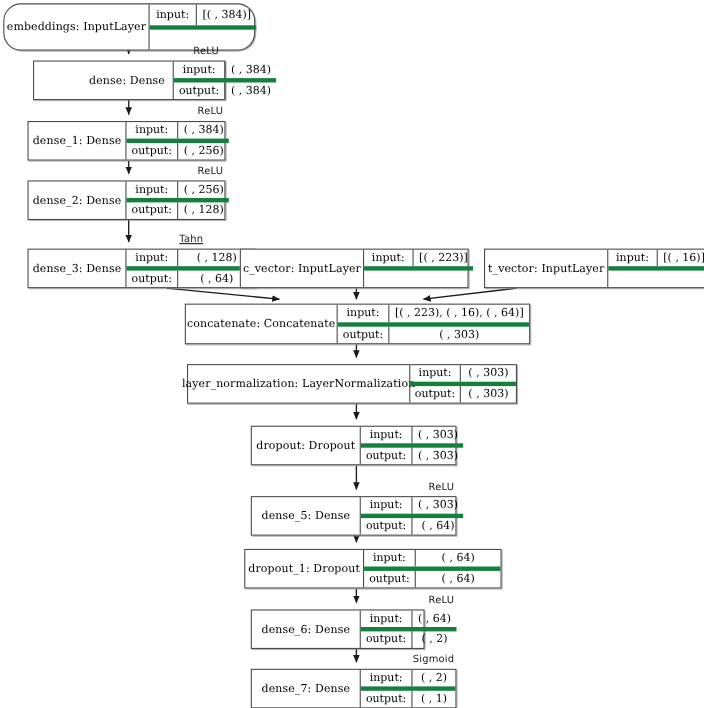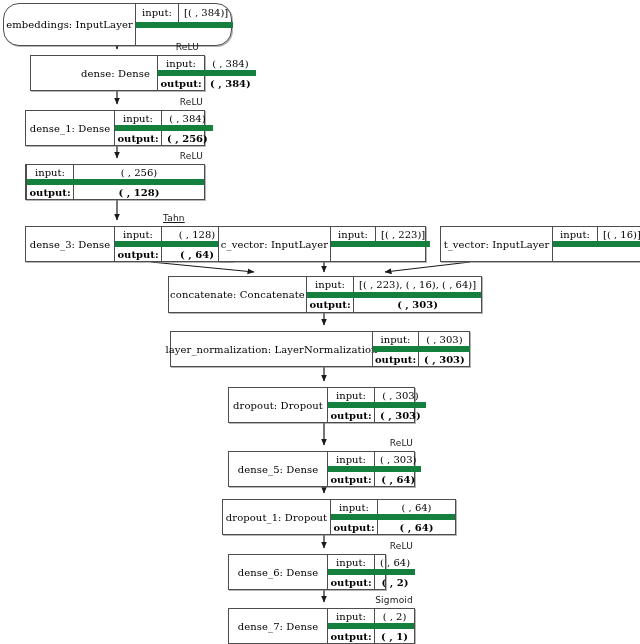--- a/index.html
+++ b/index.html
@@ -53,22 +53,21 @@
     flex: 1 1 auto;
   }
   .io-row {
     box-sizing: border-box;
     display: flex;
     flex-direction: row;
     flex: 1 1 0;
     min-height: 0;
   }
   .io-row.divider {
-    border-top: 6px solid #15803d;
-    font-weight: bold;
+    border-top: 4px solid #15803d;
   }
   .io-label {
     box-sizing: border-box;
     display: flex;
     align-items: center;
     justify-content: center;
     font-size: 10px;
     color: #000000;
     white-space: nowrap;
     padding: 0 5px;
@@ -163,20 +162,21 @@
             <div class="io-value">( , 384)</div>
           </div>
           <div class="io-row divider">
             <div class="io-label" style="width: 46px; flex: 0 0 46px;">output:</div>
             <div class="io-value">( , 256)</div>
           </div>
         </div>
       </div>
       <div class="act-label" style="left: 163px; top: 151px; width: 40px; text-align: right;">ReLU</div>
       <div class="node" style="left: 25px; top: 164px; width: 180px; height: 36px;">
+        <div class="node-name" style="width: 88px; flex: 0 0 88px;">dense_2: Dense</div>
         <div class="io-block">
           <div class="io-row">
             <div class="io-label" style="width: 46px; flex: 0 0 46px;">input:</div>
             <div class="io-value">( , 256)</div>
           </div>
           <div class="io-row divider">
             <div class="io-label" style="width: 46px; flex: 0 0 46px;">output:</div>
             <div class="io-value">( , 128)</div>
           </div>
         </div>

